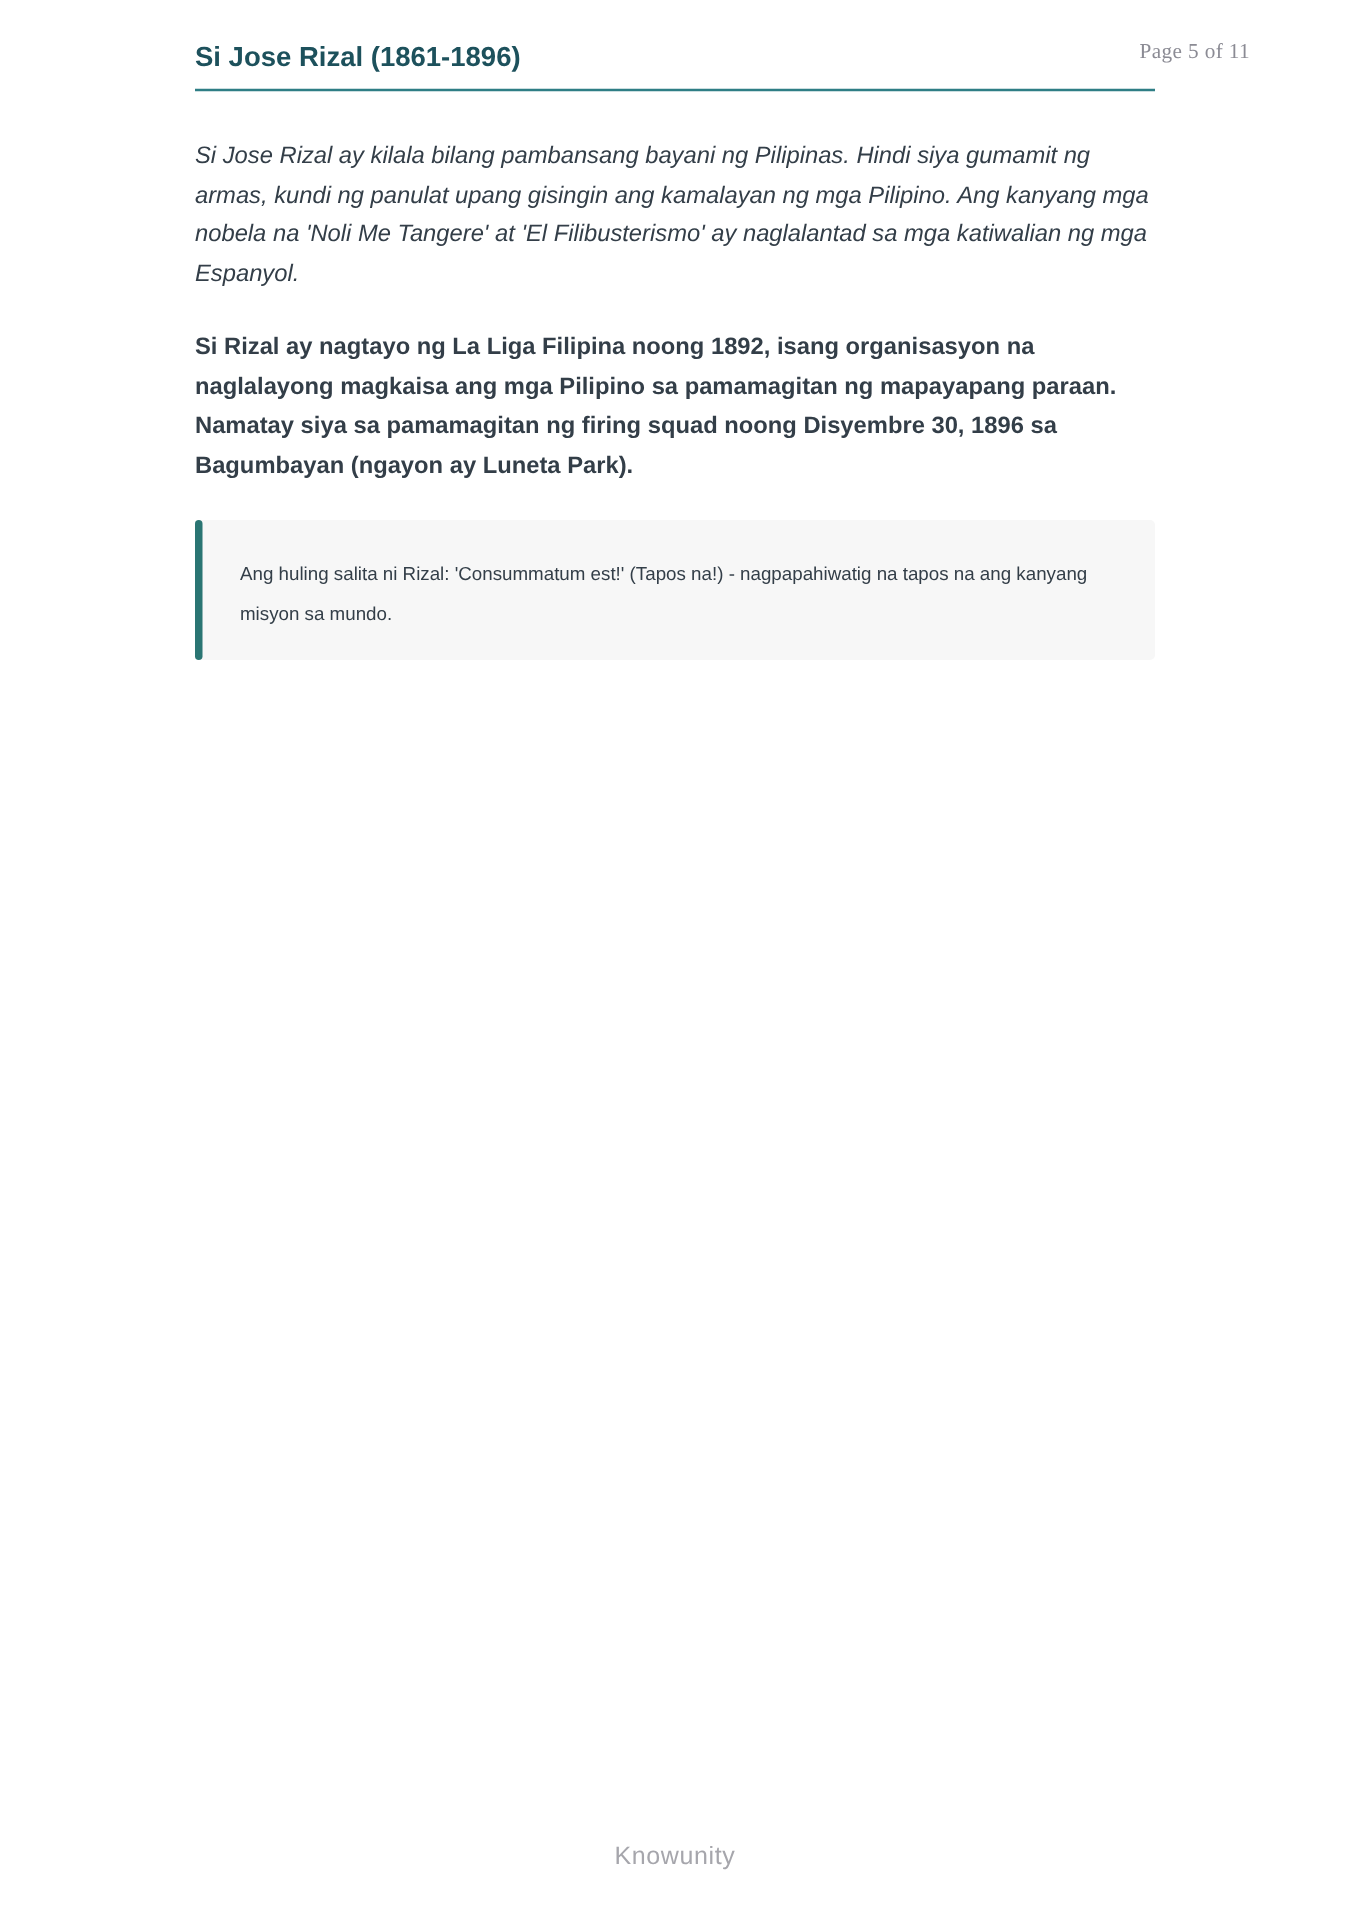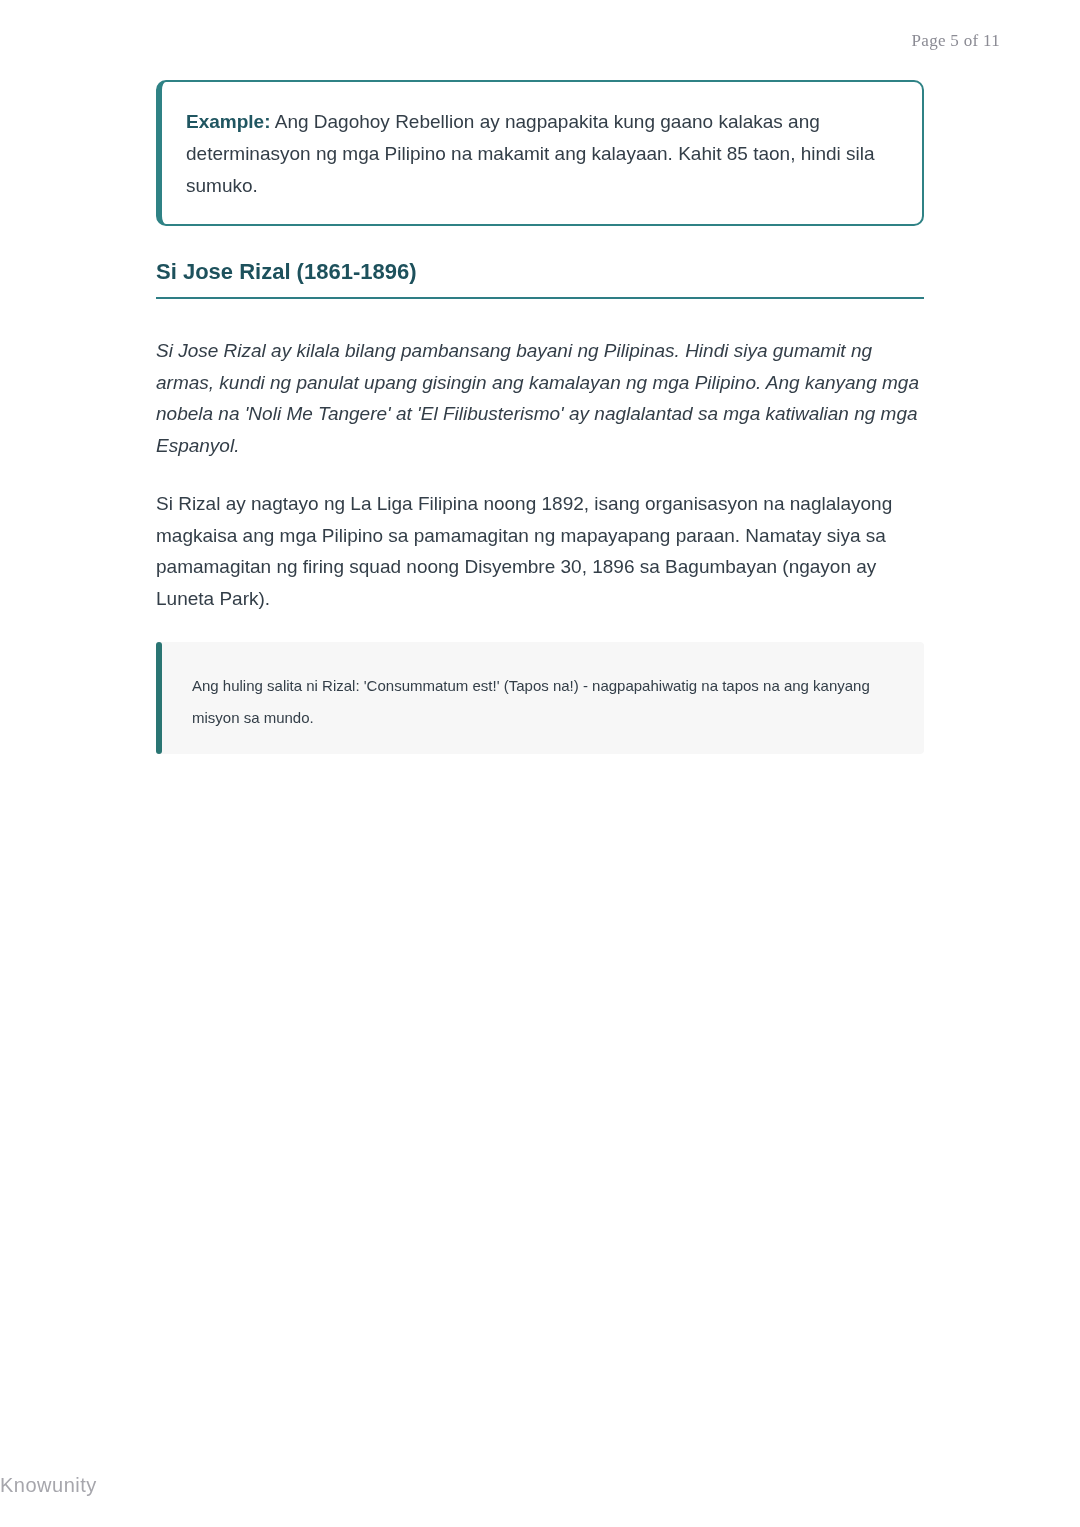--- a/index.html
+++ b/index.html
@@ -53,21 +53,21 @@
   .heading-rule {
     border: none;
     border-top: 2px solid #2e7e85;
     margin-top: 13px;
   }
   .body-para {
     font-size: 19px;
     line-height: 31.5px;
   }
   .body-para.first { margin-top: 36px; font-style: italic; }
-  .body-para.second { margin-top: 27px; }
+  .body-para.second { margin-top: 27px; font-weight: bold; }
   .quote-box {
     position: relative;
     margin-top: 28px;
     background: #f7f7f7;
     border-radius: 4px;
     padding: 28px 30px 20px 36px;
     font-size: 15px;
     line-height: 32px;
   }
   .quote-bar {
@@ -77,37 +77,35 @@
     bottom: 0;
     width: 6px;
     background: #2a7573;
     border-radius: 3px;
   }
   .footer-brand {
     position: absolute;
     bottom: 30px;
     left: 0;
     width: 100%;
+    text-align: center;
     font-size: 20px;
     color: #a6a6ac;
     letter-spacing: 0.5px;
   }
 </style>
 </head>
 <body>
 
 <div class="page">
 
   <div class="page-number">Page 5 of 11</div>
 
   <div class="content">
 
-    <div class="example-box">
-      <p><span class="example-label">Example:</span> <span>Ang Dagohoy Rebellion ay nagpapakita kung gaano kalakas ang determinasyon ng mga Pilipino na makamit ang kalayaan. Kahit 85 taon, hindi sila sumuko.</span></p>
-    </div>
 
     <h2 class="section-heading">Si Jose Rizal (1861-1896)</h2>
     <hr class="heading-rule">
 
     <p class="body-para first">Si Jose Rizal ay kilala bilang pambansang bayani ng Pilipinas. Hindi siya gumamit ng armas, kundi ng panulat upang gisingin ang kamalayan ng mga Pilipino. Ang kanyang mga nobela na 'Noli Me Tangere' at 'El Filibusterismo' ay naglalantad sa mga katiwalian ng mga Espanyol.</p>
 
     <p class="body-para second">Si Rizal ay nagtayo ng La Liga Filipina noong 1892, isang organisasyon na naglalayong magkaisa ang mga Pilipino sa pamamagitan ng mapayapang paraan. Namatay siya sa pamamagitan ng firing squad noong Disyembre 30, 1896 sa Bagumbayan (ngayon ay Luneta Park).</p>
 
     <div class="quote-box">
       <span class="quote-bar"></span>

